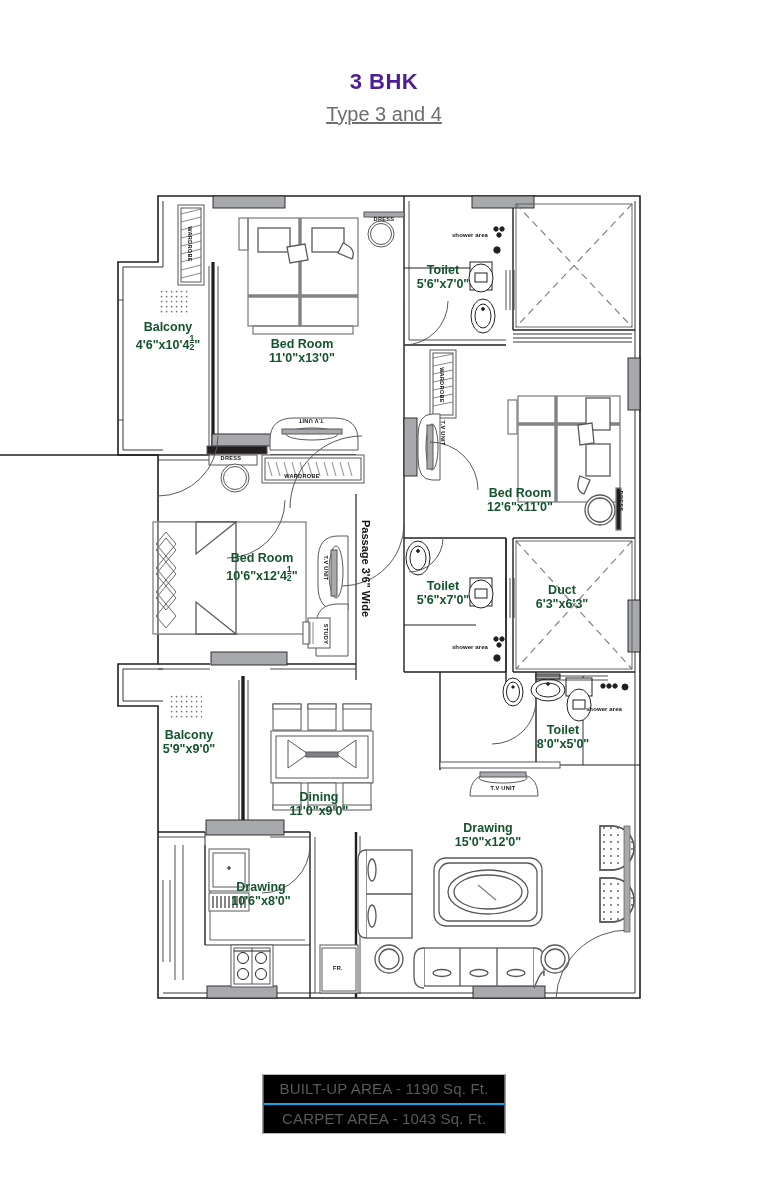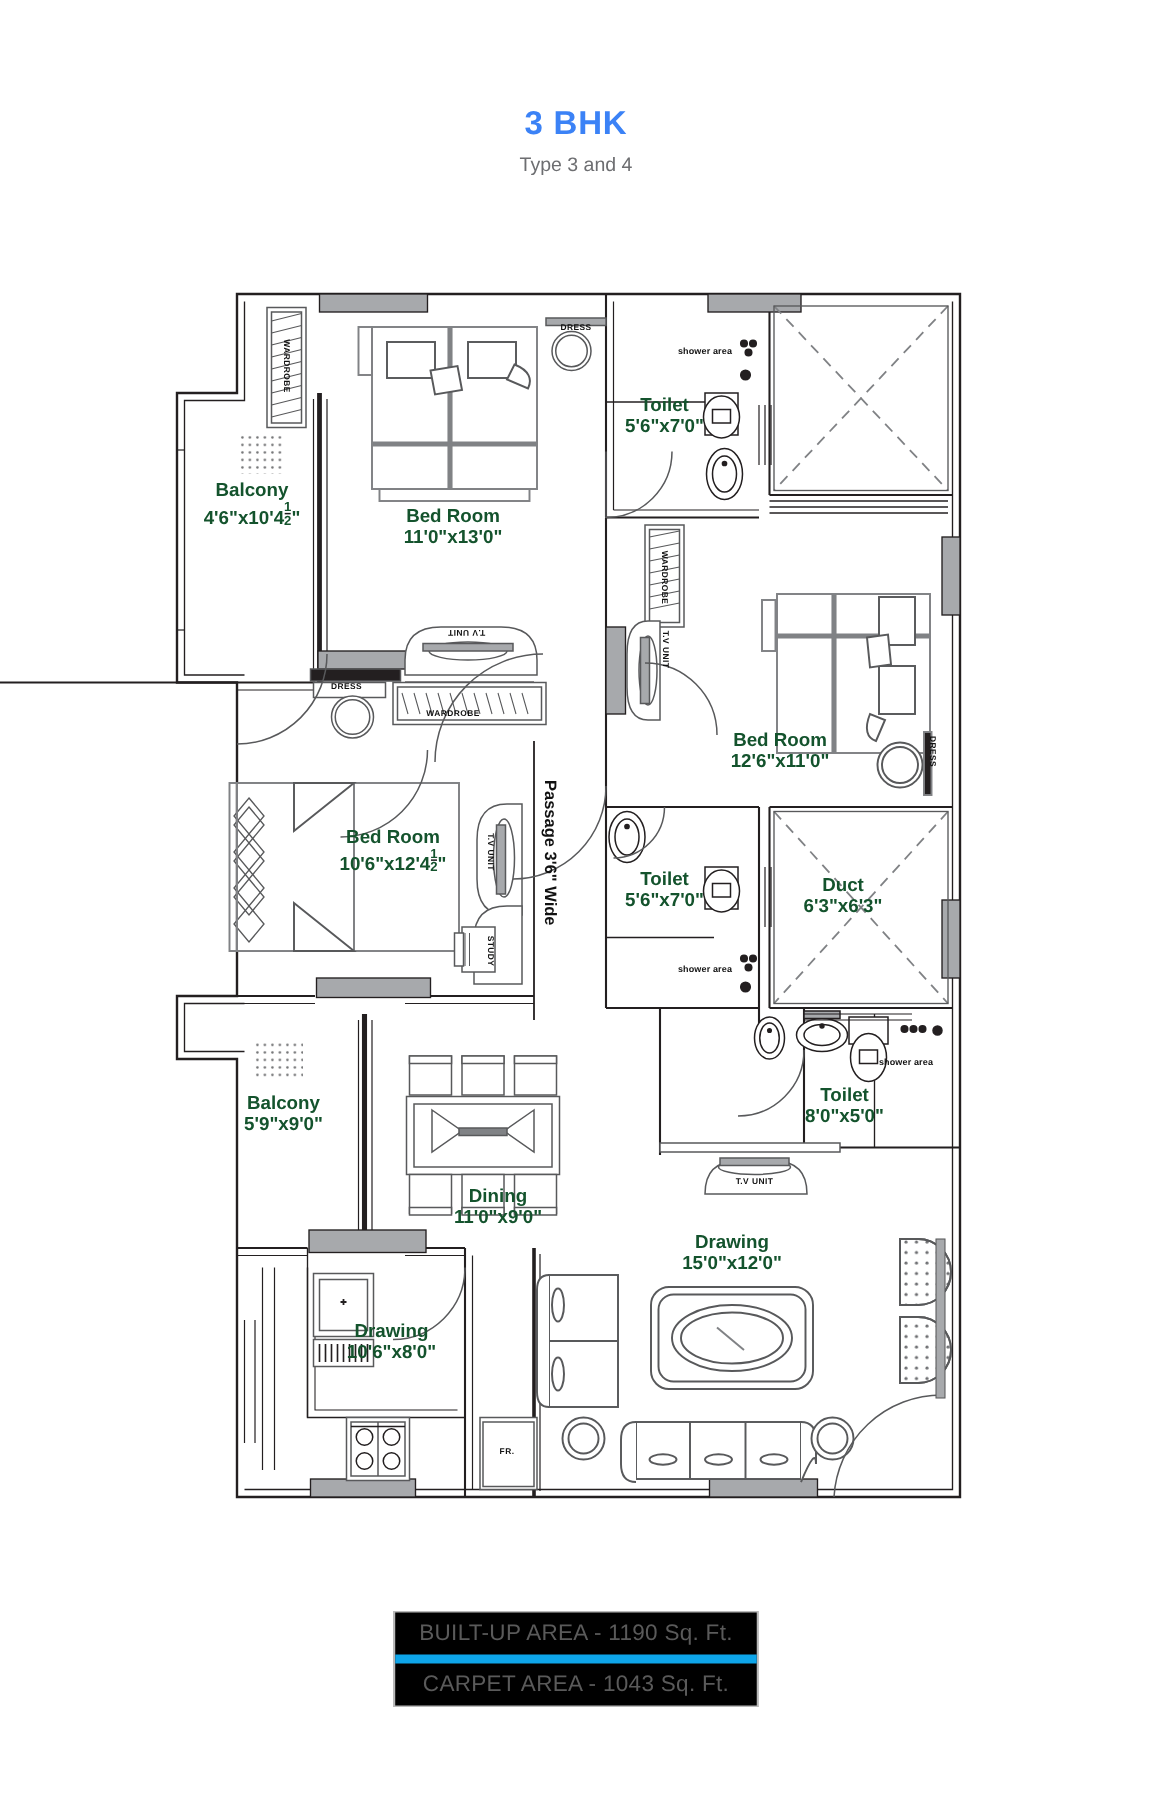--- a/index.html
+++ b/index.html
@@ -18,30 +18,31 @@
 
   
   #header {
     position: absolute;
     top: 68px; left: 0; width: 768px;
     text-align: center;
   }
   #plan-title {
     font-size: 22px;
     font-weight: bold;
-    color: #3b82f6;
+    color: #4c1d95;
     letter-spacing: 0.5px;
     line-height: 1.25;
   }
   #plan-subtitle {
-    font-size: 13px;
+    font-size: 20px;
     font-weight: normal;
     color: #6d6e71;
     margin-top: 6px;
     line-height: 1.25;
+    text-decoration: underline;
   }
 
   
   #plan-canvas {
     position: absolute;
     top: 0; left: 0;
     width: 768px; height: 1195px;
   }
 
   
@@ -100,21 +101,21 @@
     background: #000000;
   }
   .area-row {
     padding: 5px 16px 6px 16px;
     font-size: 15px;
     color: #5a5a5a;
     text-align: center;
     white-space: nowrap;
     letter-spacing: 0.2px;
   }
-  .area-row + .area-row { border-top: 6px solid #0ea5e9; }
+  .area-row + .area-row { border-top: 2px solid #0ea5e9; }
 </style>
 </head>
 <body>
 
 <div id="page">
 
   <div id="header">
     <div id="plan-title">3 BHK</div>
     <div id="plan-subtitle">Type 3 and 4</div>
   </div>
@@ -578,21 +579,21 @@
         <span class="rl-dim">6'3"x6'3"</span>
       </div>
       <div class="room-label" style="left: 563px; top: 737px;">
         <span class="rl-name">Toilet</span>
         <span class="rl-dim">8'0"x5'0"</span>
       </div>
       <div class="room-label" style="left: 189px; top: 742px;">
         <span class="rl-name">Balcony</span>
         <span class="rl-dim">5'9"x9'0"</span>
       </div>
-      <div class="room-label" style="left: 319px; top: 804px; margin-left: 13px;">
+      <div class="room-label" style="left: 319px; top: 804px;">
         <span class="rl-name">Dining</span>
         <span class="rl-dim">11'0"x9'0"</span>
       </div>
       <div class="room-label" style="left: 261px; top: 894px;">
         <span class="rl-name">Drawing</span>
         <span class="rl-dim">10'6"x8'0"</span>
       </div>
       <div class="room-label" style="left: 488px; top: 835px;">
         <span class="rl-name">Drawing</span>
         <span class="rl-dim">15'0"x12'0"</span>

